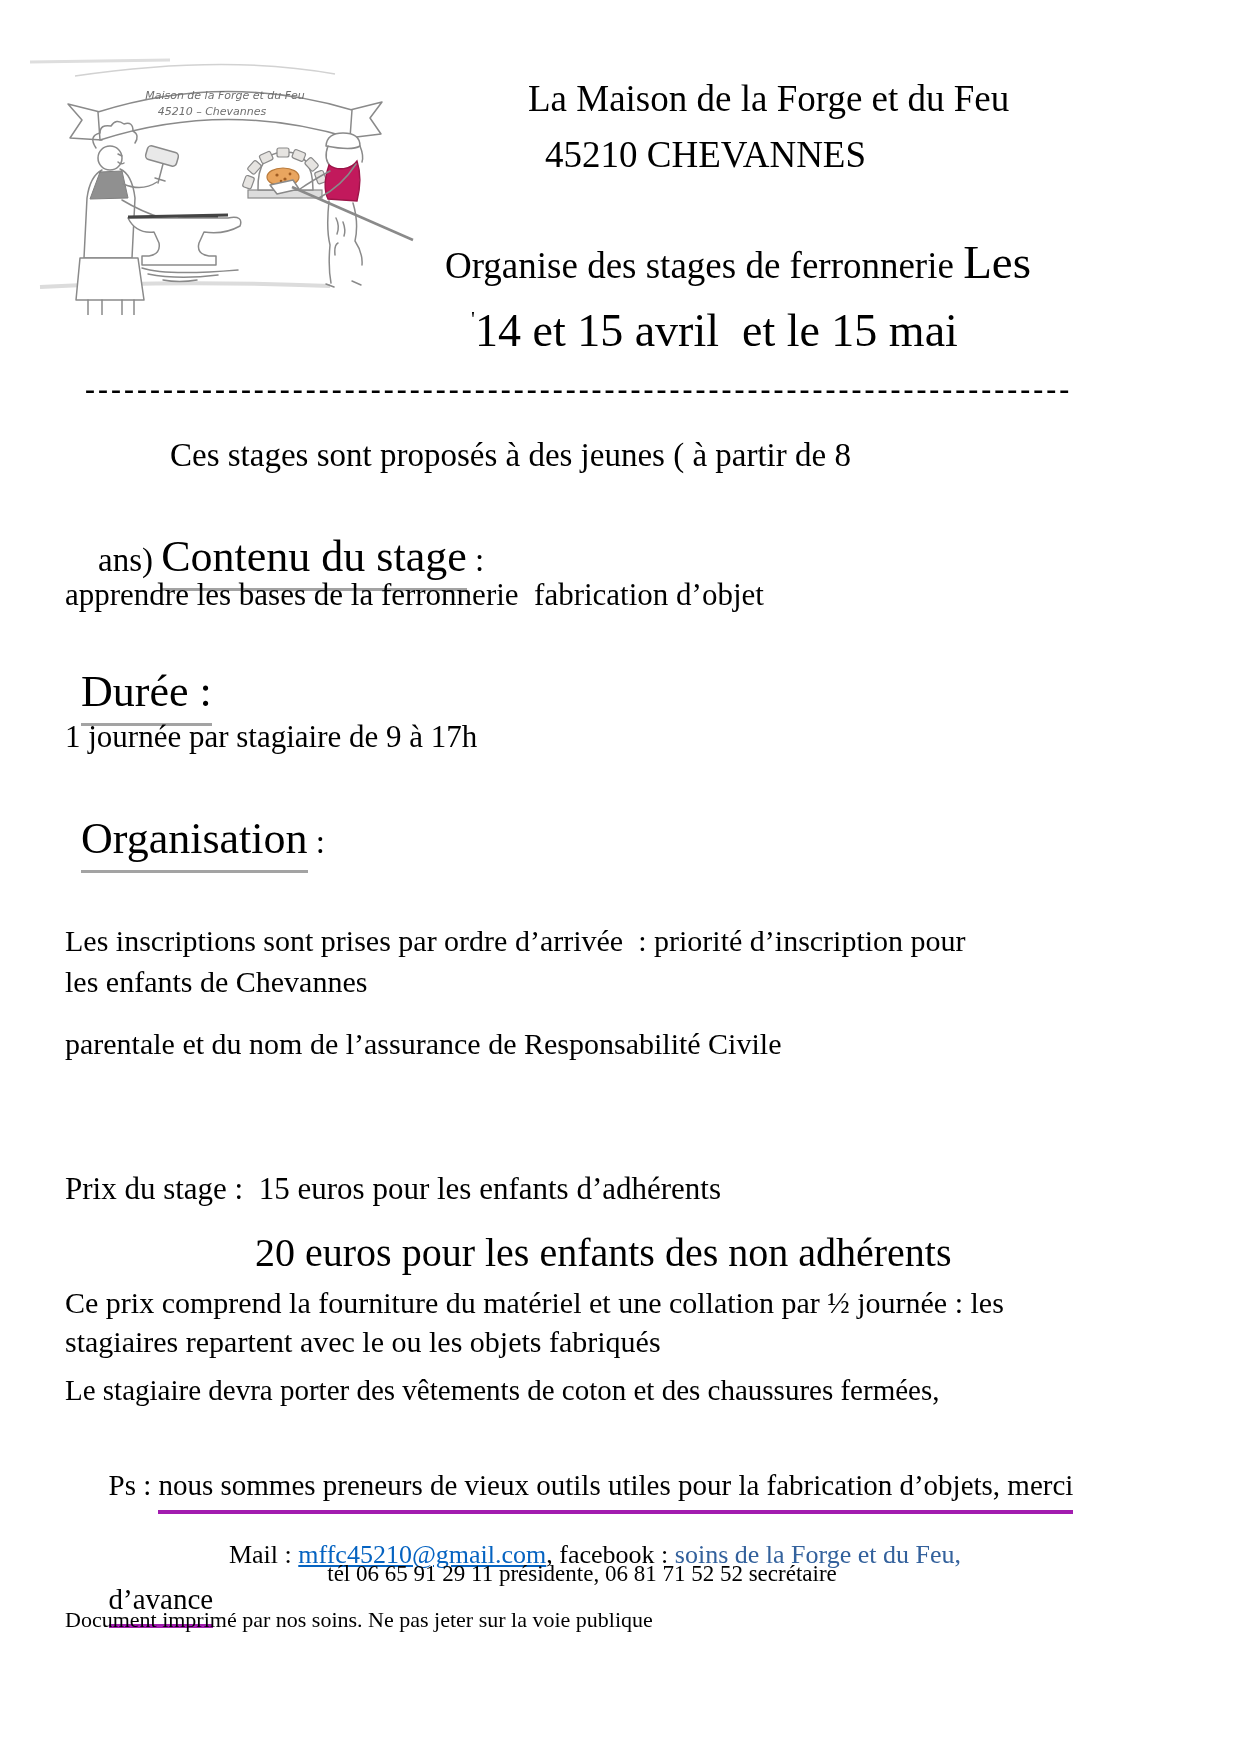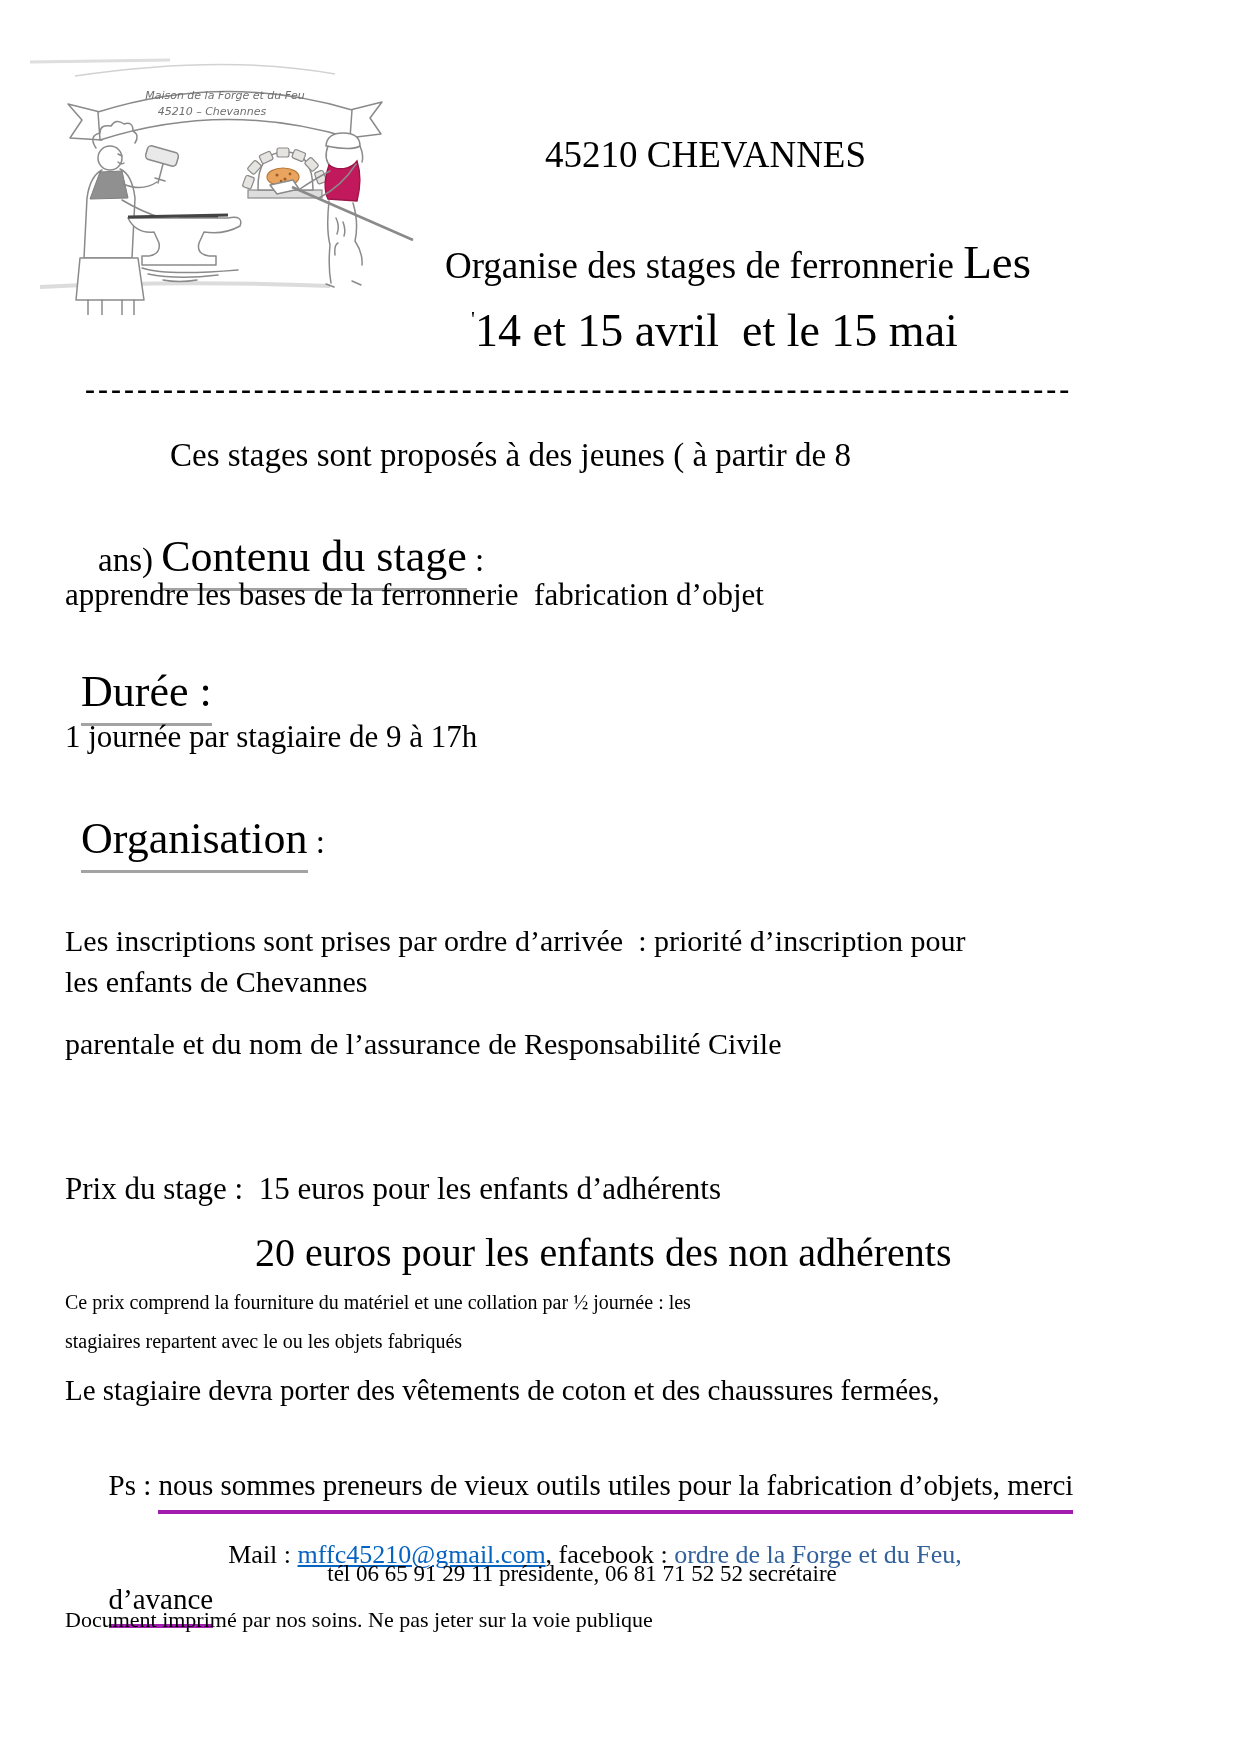--- a/index.html
+++ b/index.html
@@ -95,20 +95,21 @@
       <path d="M299,115 C294,130 294,141 298,149 L327,151 C331,135 330,120 327,111 C321,120 307,121 299,115 Z" stroke="#9c1448" stroke-width="1.4" fill="#c2195c"></path>
       <path class="sk" d="M300,121 Q283,130 270,139 M326,114 Q312,136 289,148"></path>
       <path class="skf" d="M240,135 L263,130 L269,139 L247,144 Z"></path>
       <line x1="262" y1="137" x2="383" y2="190" stroke="#8a8a8a" stroke-width="2.5"></line>
       <path class="sk" d="M299,151 q-3,28 1,44 q-2,22 1,38 m22,-80 q6,20 2,38 q8,12 7,24 m-24,-22 q-4,2 -3,12"></path>
       <path class="sk" d="M306,168 q4,8 1,16 m6,-12 q3,8 1,14" stroke="#a3a3a3"></path>
       <path class="sk" d="M296,234 l8,3 m18,-6 l9,4" stroke="#777"></path>
     </g>
   </svg>
 
+  <div class="abs hline" style="left:528px;top:80px;font-size:37px;">La Maison de la Forge et du Feu</div>
   <div class="abs hline" style="left:545px;top:136px;font-size:37px;">45210 CHEVANNES</div>
   <div class="abs hline" style="left:408px;top:199px;font-size:37px;">
     <span>Organise des stages de ferronnerie </span><span style="font-size:47px;">Les</span>
   </div>
   <div class="abs hline" style="left:425px;top:259px;font-size:46px;">
     <span style="font-size:22px;vertical-align:20px;">'</span><span>14 et 15 avril  et le 15 mai</span>
   </div>
 
   <div class="abs line" style="left:85px;top:372px;font-size:30px;font-weight:bold;letter-spacing:3px;">----------------------------------------------------------------------------</div>
 
@@ -134,36 +135,36 @@
     <div class="line">les enfants de Chevannes</div>
   </div>
 
   <div class="abs" style="left:65px;top:1023px;font-size:30px;line-height:41px;">
     <div class="line">parentale et du nom de l’assurance de Responsabilité Civile</div>
   </div>
 
   <div class="abs line" style="left:65px;top:1171px;font-size:31px;">Prix du stage :  15 euros pour les enfants d’adhérents</div>
   <div class="abs line" style="left:65px;top:1229px;font-size:40px;text-indent:190px;">20 euros pour les enfants des non adhérents</div>
 
-  <div class="abs" style="left:65px;top:1283px;font-size:20px;line-height:39px;">
+  <div class="abs" style="left:65px;top:1283px;font-size:30px;line-height:39px;">
     <div class="line">Ce prix comprend la fourniture du matériel et une collation par ½ journée : les</div>
     <div class="line">stagiaires repartent avec le ou les objets fabriqués</div>
   </div>
 
   <div class="abs line" style="left:65px;top:1374px;font-size:29px;">Le stagiaire devra porter des vêtements de coton et des chaussures fermées,</div>
 
   <div class="abs" style="left:65px;top:1428px;font-size:29px;line-height:38px;">
     <div class="line">
       <span>Ps : </span><span class="ul2">nous sommes preneurs de vieux outils utiles pour la fabrication d’objets, merci</span>
     </div>
     <div class="line">
       <span class="ul2">d’avance</span>
     </div>
   </div>
 
   <div class="abs center-block line" style="top:1510px;font-size:26px;">
-    <span>Mail : </span><a href="#" class="email" style="color: rgb(5, 99, 193);">mffc45210@gmail.com</a><span>, facebook : </span><span style="color: rgb(51, 97, 156);">ordre de la Forge et du Feu,</span>
+    <span>Mail : </span><a href="#" class="email" style="color: rgb(5, 99, 193);">mffc45210@gmail.com</a><span>, facebook : </span><span style="color: rgb(51, 97, 156);">soins de la Forge et du Feu,</span>
   </div>
   <div class="abs center-block line" style="top:1561px;font-size:23px;">tél 06 65 91 29 11 présidente, 06 81 71 52 52 secrétaire</div>
 
   <div class="abs line" style="left:65px;top:1607px;font-size:22px;">Document imprimé par nos soins. Ne pas jeter sur la voie publique</div>
 
 </div>
 
 </body></html>

